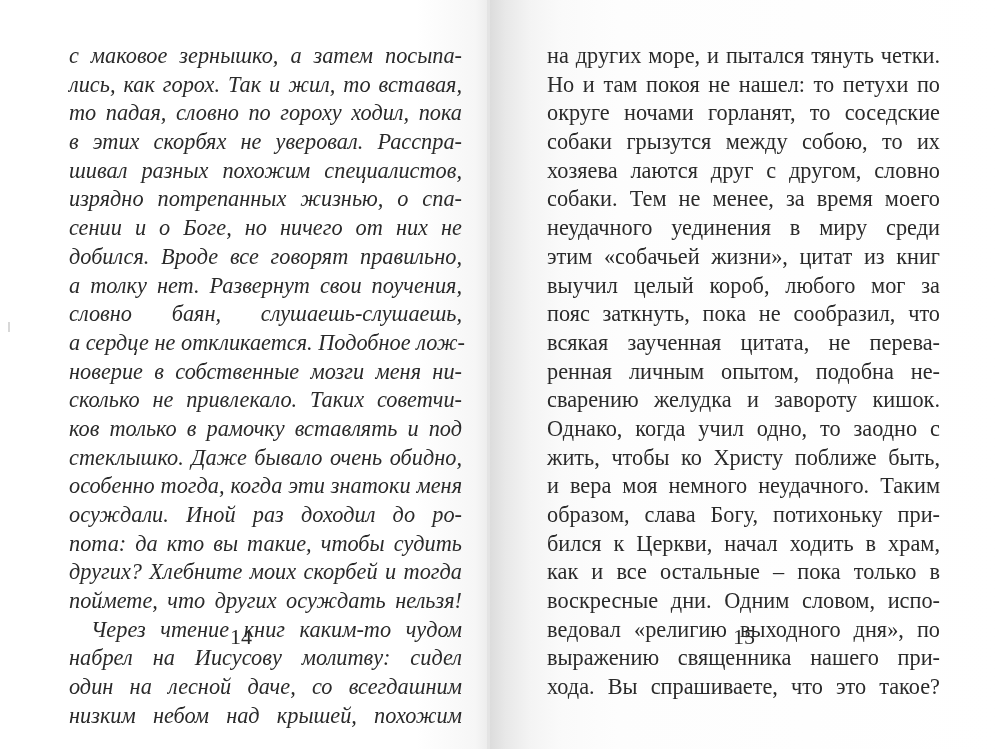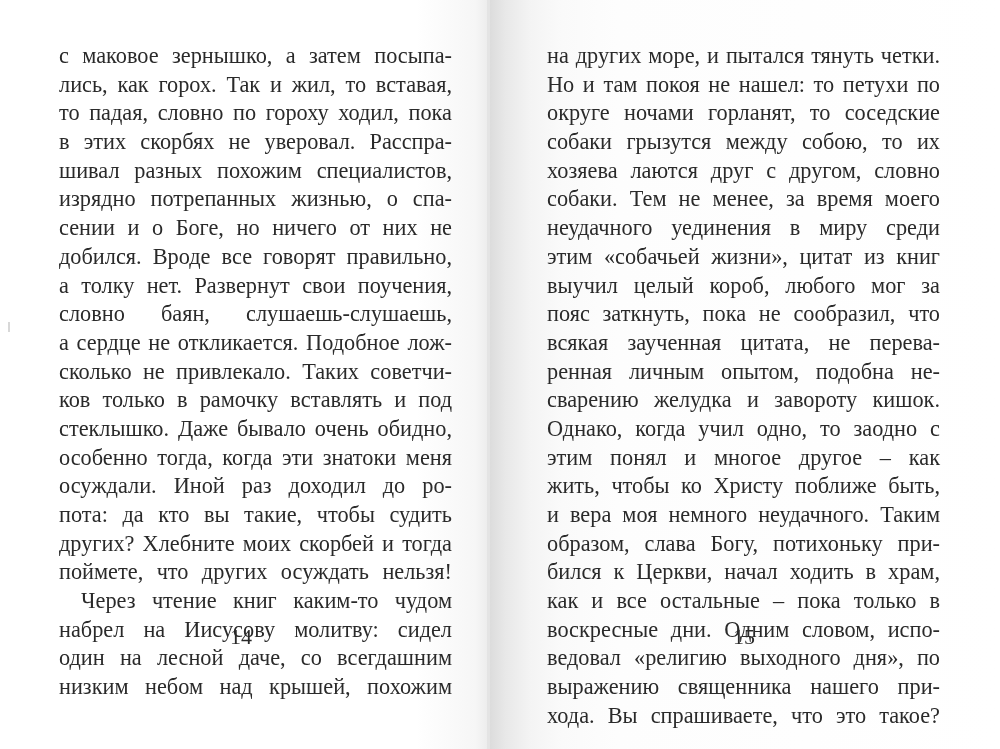--- a/index.html
+++ b/index.html
@@ -23,21 +23,21 @@
   }
   .gutter {
     position:absolute; left:487px; top:0; width:4px; height:749px;
     background:#e4e4e4;
   }
   .text-block {
     position:absolute;
     font-size:22.3px;
     line-height:28.7px;
   }
-  .page-left .text-block { left:59px; top:42px; width:393px; }
+  .page-left .text-block { left:69px; top:42px; width:393px;font-style:italic; }
   .page-right .text-block { left:57px; top:42px; width:393px; }
   .line {
     display:block;
     white-space:nowrap;
     text-align:justify;
     text-align-last:justify;
     height:28.7px;
   }
   .line.indent { padding-left:22px; }
   .page-number {
@@ -63,20 +63,21 @@
     <span class="line">лись, как горох. Так и жил, то вставая,</span>
     <span class="line">то падая, словно по гороху ходил, пока</span>
     <span class="line">в этих скорбях не уверовал. Расспра-</span>
     <span class="line">шивал разных похожим специалистов,</span>
     <span class="line">изрядно потрепанных жизнью, о спа-</span>
     <span class="line">сении и о Боге, но ничего от них не</span>
     <span class="line">добился. Вроде все говорят правильно,</span>
     <span class="line">а толку нет. Развернут свои поучения,</span>
     <span class="line">словно баян, слушаешь-слушаешь,</span>
     <span class="line">а сердце не откликается. Подобное лож-</span>
+    <span class="line">новерие в собственные мозги меня ни-</span>
     <span class="line">сколько не привлекало. Таких советчи-</span>
     <span class="line">ков только в рамочку вставлять и под</span>
     <span class="line">стеклышко. Даже бывало очень обидно,</span>
     <span class="line">особенно тогда, когда эти знатоки меня</span>
     <span class="line">осуждали. Иной раз доходил до ро-</span>
     <span class="line">пота: да кто вы такие, чтобы судить</span>
     <span class="line">других? Хлебните моих скорбей и тогда</span>
     <span class="line">поймете, что других осуждать нельзя!</span>
     <span class="line indent">Через чтение книг каким-то чудом</span>
     <span class="line">набрел на Иисусову молитву: сидел</span>
@@ -97,21 +98,20 @@
     <span class="line">хозяева лаются друг с другом, словно</span>
     <span class="line">собаки. Тем не менее, за время моего</span>
     <span class="line">неудачного уединения в миру среди</span>
     <span class="line">этим «собачьей жизни», цитат из книг</span>
     <span class="line">выучил целый короб, любого мог за</span>
     <span class="line">пояс заткнуть, пока не сообразил, что</span>
     <span class="line">всякая заученная цитата, не перева-</span>
     <span class="line">ренная личным опытом, подобна не-</span>
     <span class="line">сварению желудка и завороту кишок.</span>
     <span class="line">Однако, когда учил одно, то заодно с</span>
-    <span class="line">этим понял и многое другое – как</span>
     <span class="line">жить, чтобы ко Христу поближе быть,</span>
     <span class="line">и вера моя немного неудачного. Таким</span>
     <span class="line">образом, слава Богу, потихоньку при-</span>
     <span class="line">бился к Церкви, начал ходить в храм,</span>
     <span class="line">как и все остальные – пока только в</span>
     <span class="line">воскресные дни. Одним словом, испо-</span>
     <span class="line">ведовал «религию выходного дня», по</span>
     <span class="line">выражению священника нашего при-</span>
     <span class="line">хода. Вы спрашиваете, что это такое?</span>
   </div>

